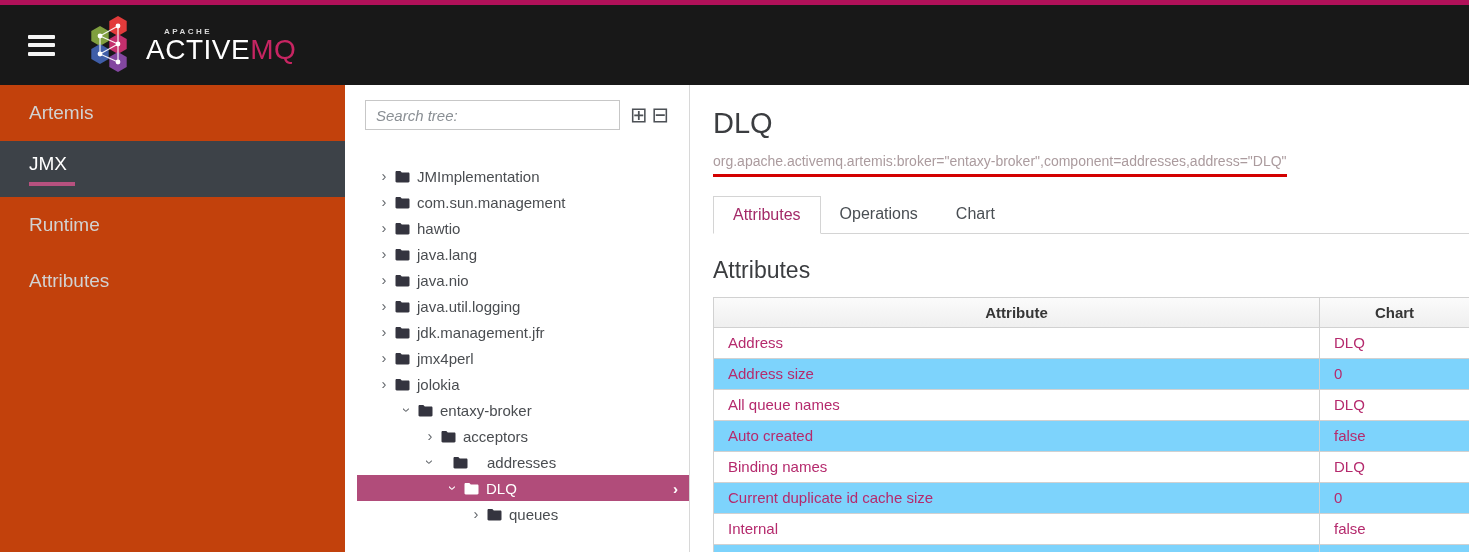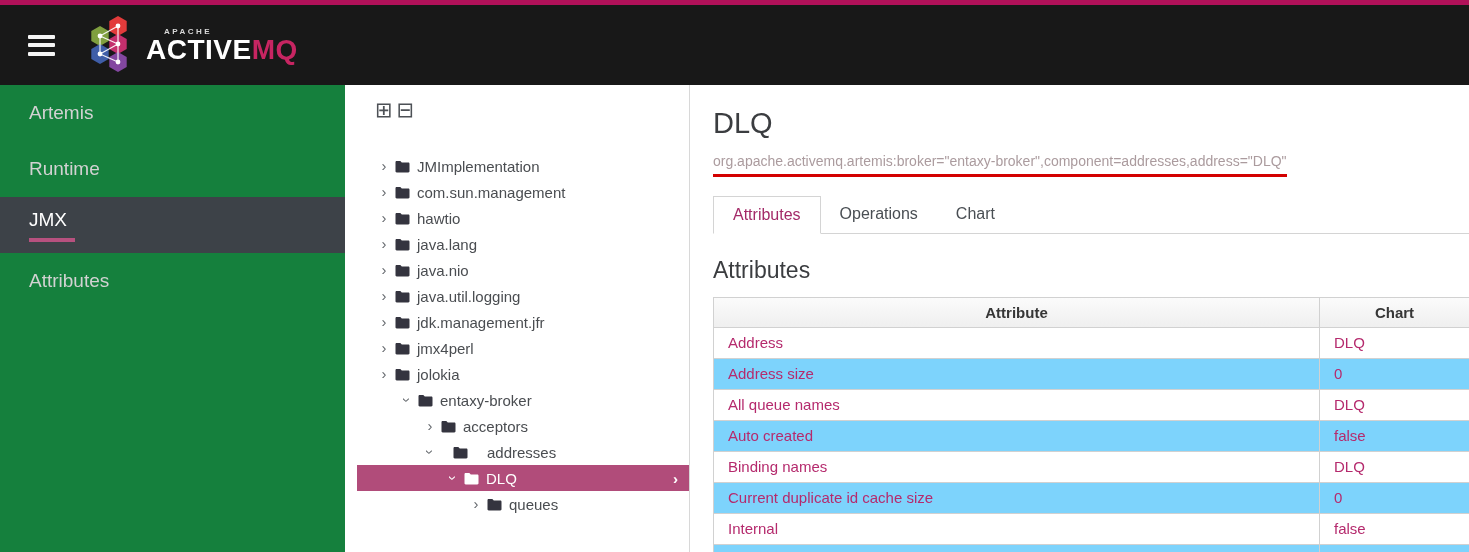--- a/index.html
+++ b/index.html
@@ -7,29 +7,29 @@
               font-family:"Liberation Sans","DejaVu Sans",sans-serif; }
 
   
   .topbar { height:85px; background:#181818; border-top:5px solid #b01159;
             display:flex; align-items:center; }
   .hamburger { width:27px; margin-left:28px; cursor:pointer; }
   .hamburger .bar { height:4px; background:#f5f5f5; border-radius:1px; margin:4.5px 0; }
   .logo { margin-left:32px; display:flex; align-items:center; }
   .brand-text { margin-left:9px; display:flex; flex-direction:column; }
   .brand-apache { color:#d8d8d8; font-size:8px; letter-spacing:2.5px; font-weight:700; margin-left:18px; }
-  .brand-main { font-size:28px; font-weight:700; letter-spacing:.5px; line-height:28px; }
+  .brand-main { font-size:28px; font-weight:400; letter-spacing:.5px; line-height:28px; }
   .brand-active { color:#ffffff; }
   .brand-mq { color:#c72562; }
 
   
   .app { display:flex; height:467px; overflow:hidden; }
 
   
-  .sidebar { width:345px; background:#15803d; flex:none; }
+  .sidebar { width:345px; background:#c2410c; flex:none; }
   .side-item { height:56px; display:flex; flex-direction:column; justify-content:center;
                padding-left:29px; color:#d2d2d2; font-size:19px; cursor:pointer; }
   .side-item.active { background:#3d4248; color:#ffffff; }
   .side-underline { width:46px; height:4px; background:#b7517f; margin-top:7px; display:none; }
   .side-item.active .side-underline { display:block; }
 
   
   .tree-panel { width:345px; flex:none; background:#fff; border-right:1px solid #d8d8d8;
                 padding-top:15px; overflow:hidden; }
   .search-row { display:flex; align-items:center; margin-left:20px; }
@@ -111,34 +111,35 @@
     </div>
   </div>
 </div>
 
 <div class="app">
 
   <div class="sidebar">
       <div class="side-item">
         <span>Artemis</span>
       </div>
-      <div class="side-item">
-        <span>Runtime</span>
-      </div>
       <div class="side-item active">
         <span>JMX</span>
         <div class="side-underline"></div>
       </div>
       <div class="side-item">
+        <span>Runtime</span>
+      </div>
+      <div class="side-item">
         <span>Attributes</span>
       </div>
     </div>
 
   <div class="tree-panel">
     <div class="search-row">
+      <input class="search-input" type="text" placeholder="Search tree:" style="">
       <button class="tree-btn expand">⊞</button>
       <button class="tree-btn collapse">⊟</button>
     </div>
     <div class="tree">
         <div class="tnode" style="padding-left: 21px;">
           <span class="chev">›</span>
           <span class="folder">
             <svg width="15" height="13" viewBox="0 0 15 13">
               <path d="M0.5 2.2 C0.5 1.5 1 1 1.7 1 H5.3 L6.8 2.6 H13.3 C14 2.6 14.5 3.1 14.5 3.8 V11.2 C14.5 11.9 14 12.4 13.3 12.4 H1.7 C1 12.4 0.5 11.9 0.5 11.2 Z" fill="currentColor"></path>
             </svg>

